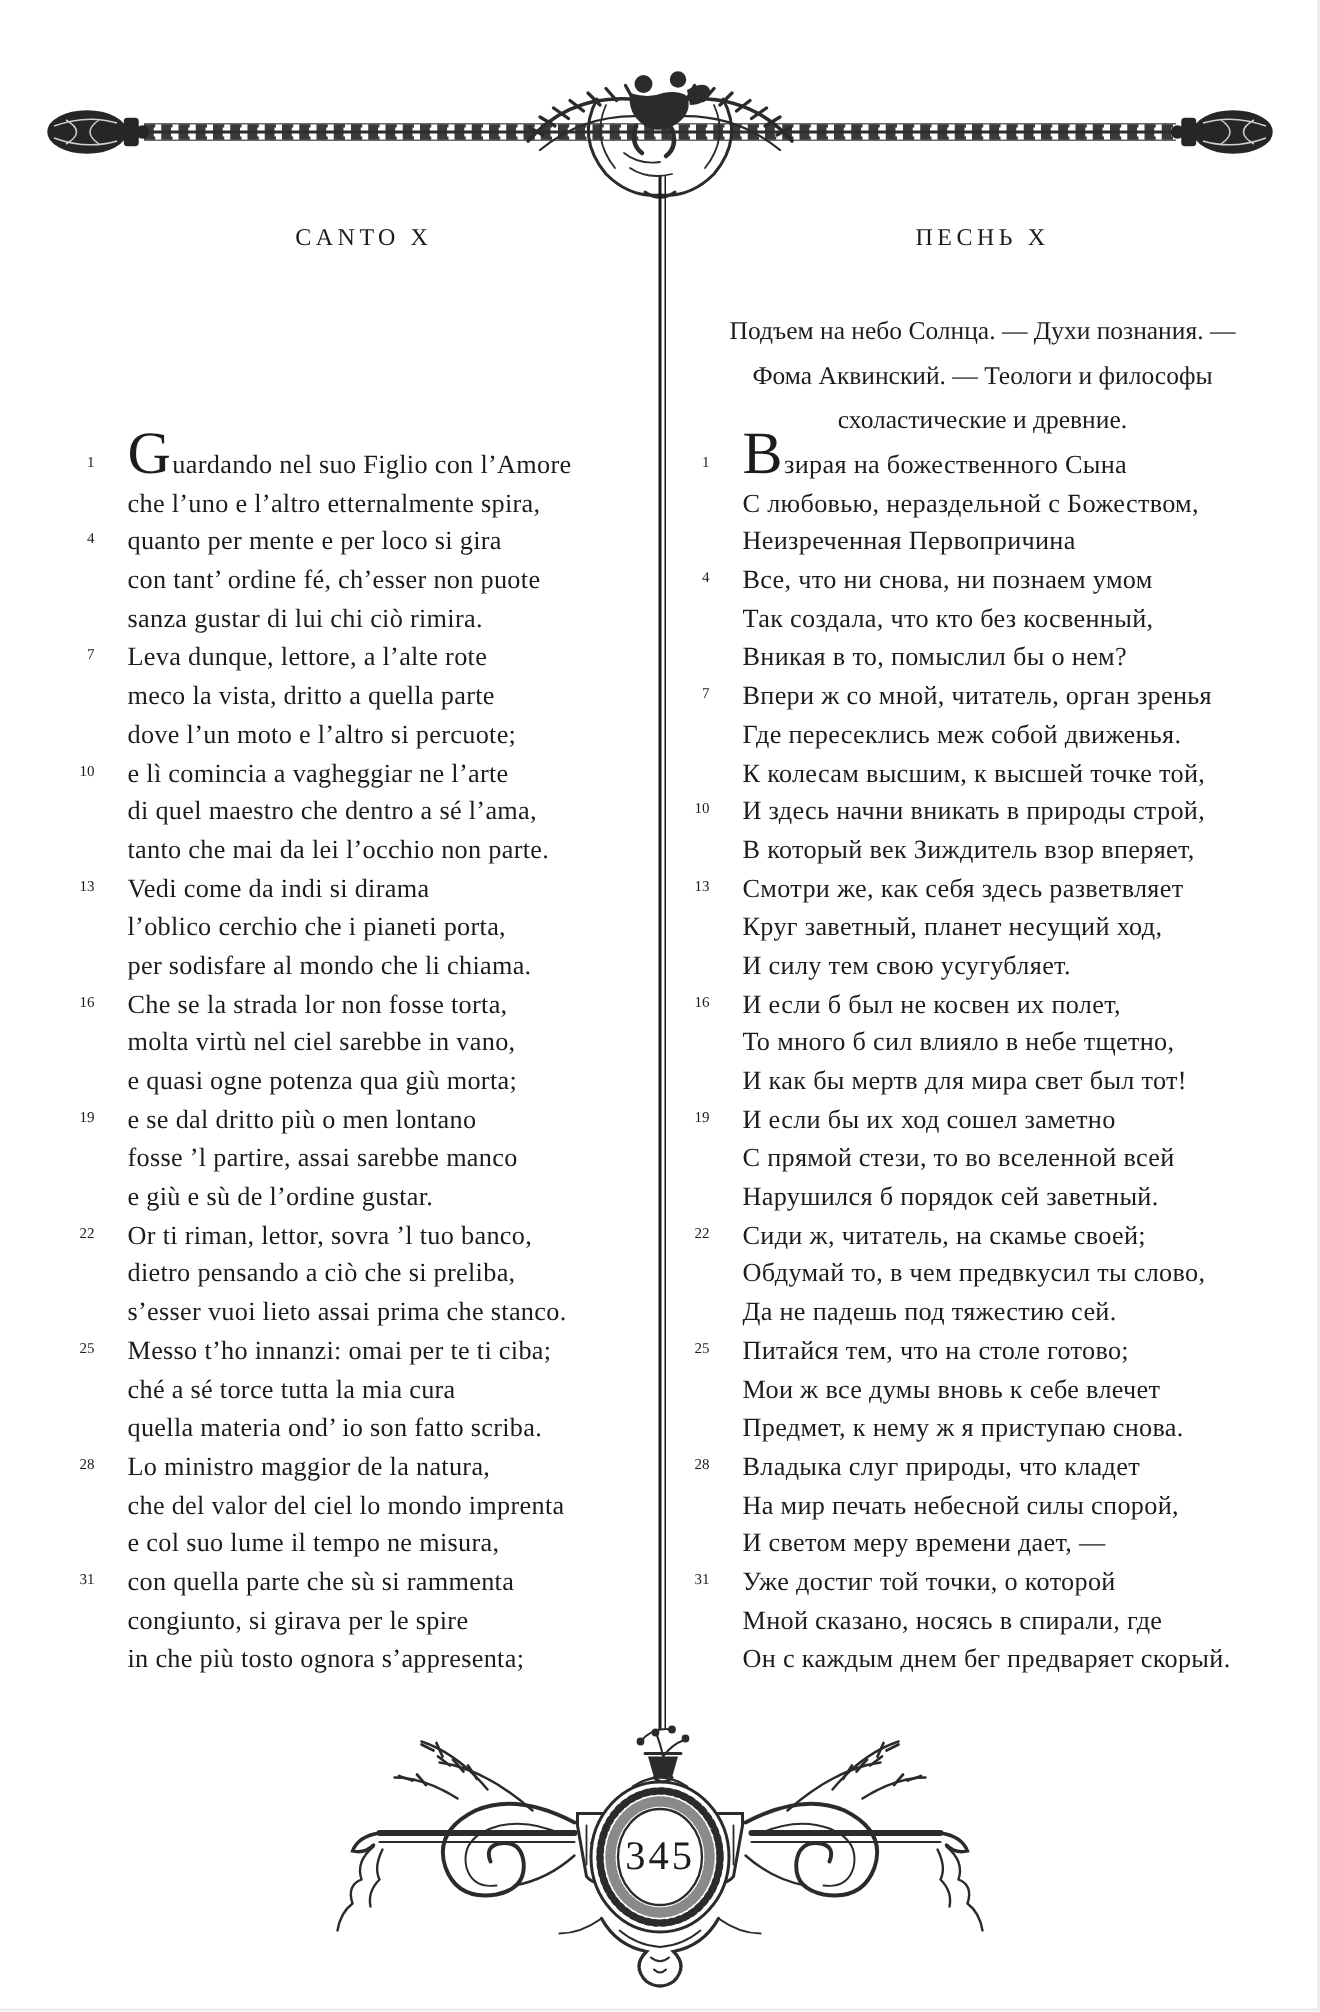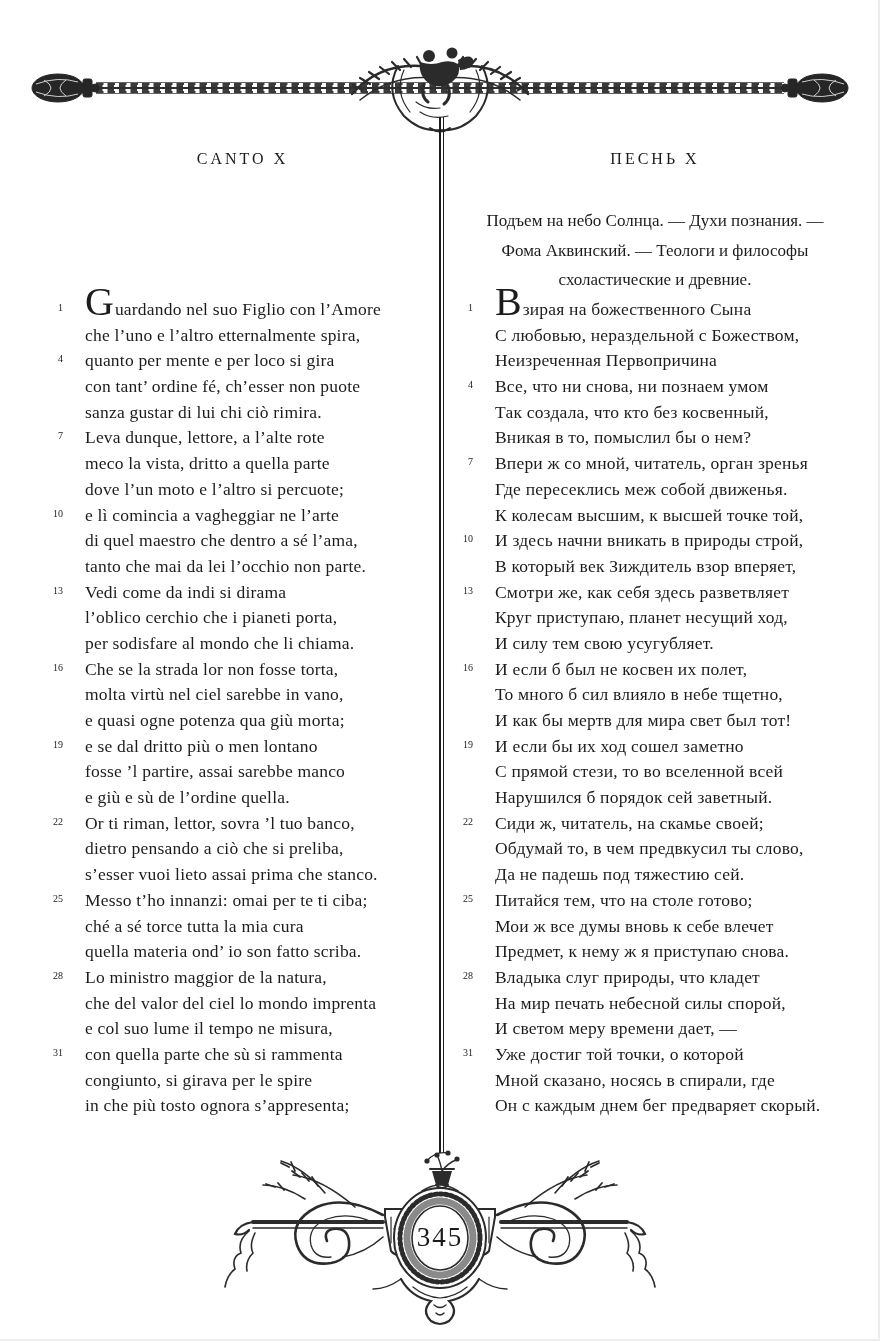--- a/index.html
+++ b/index.html
@@ -176,21 +176,21 @@
       <div class="vline">
         <span class="vnum">19</span>
         <span class="vtext">e se dal dritto più o men lontano</span>
       </div>
       <div class="vline">
         <span class="vnum"></span>
         <span class="vtext">fosse ’l partire, assai sarebbe manco</span>
       </div>
       <div class="vline">
         <span class="vnum"></span>
-        <span class="vtext">e giù e sù de l’ordine quella.</span>
+        <span class="vtext">e giù e sù de l’ordine gustar.</span>
       </div>
       <div class="vline">
         <span class="vnum">22</span>
         <span class="vtext">Or ti riman, lettor, sovra ’l tuo banco,</span>
       </div>
       <div class="vline">
         <span class="vnum"></span>
         <span class="vtext">dietro pensando a ciò che si preliba,</span>
       </div>
       <div class="vline">
@@ -278,21 +278,21 @@
       <div class="vline">
         <span class="vnum"></span>
         <span class="vtext">В который век Зиждитель взор вперяет,</span>
       </div>
       <div class="vline">
         <span class="vnum">13</span>
         <span class="vtext">Смотри же, как себя здесь разветвляет</span>
       </div>
       <div class="vline">
         <span class="vnum"></span>
-        <span class="vtext">Круг приступаю, планет несущий ход,</span>
+        <span class="vtext">Круг заветный, планет несущий ход,</span>
       </div>
       <div class="vline">
         <span class="vnum"></span>
         <span class="vtext">И силу тем свою усугубляет.</span>
       </div>
       <div class="vline">
         <span class="vnum">16</span>
         <span class="vtext">И если б был не косвен их полет,</span>
       </div>
       <div class="vline">

